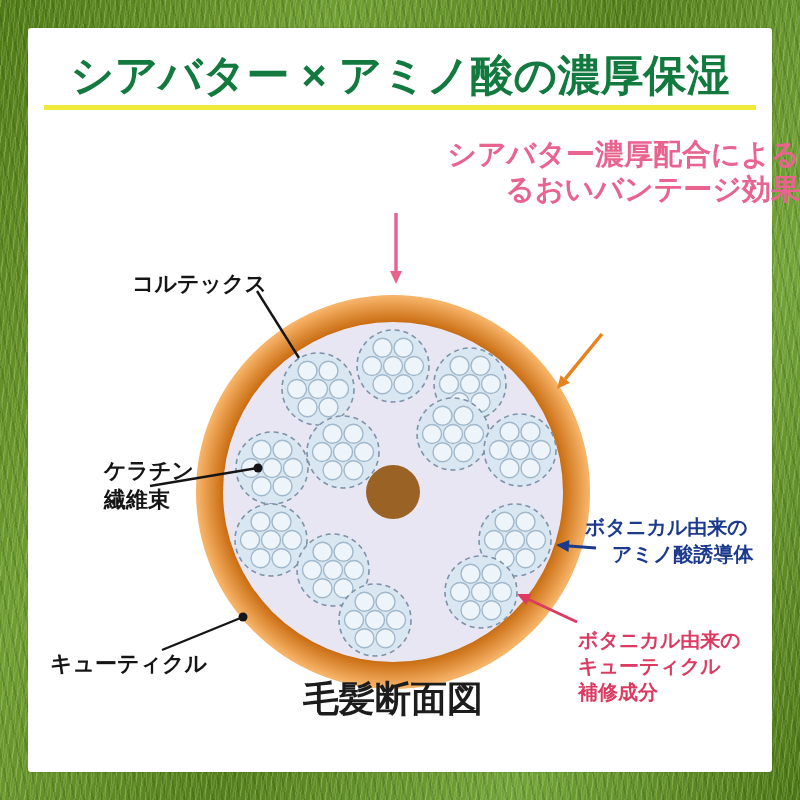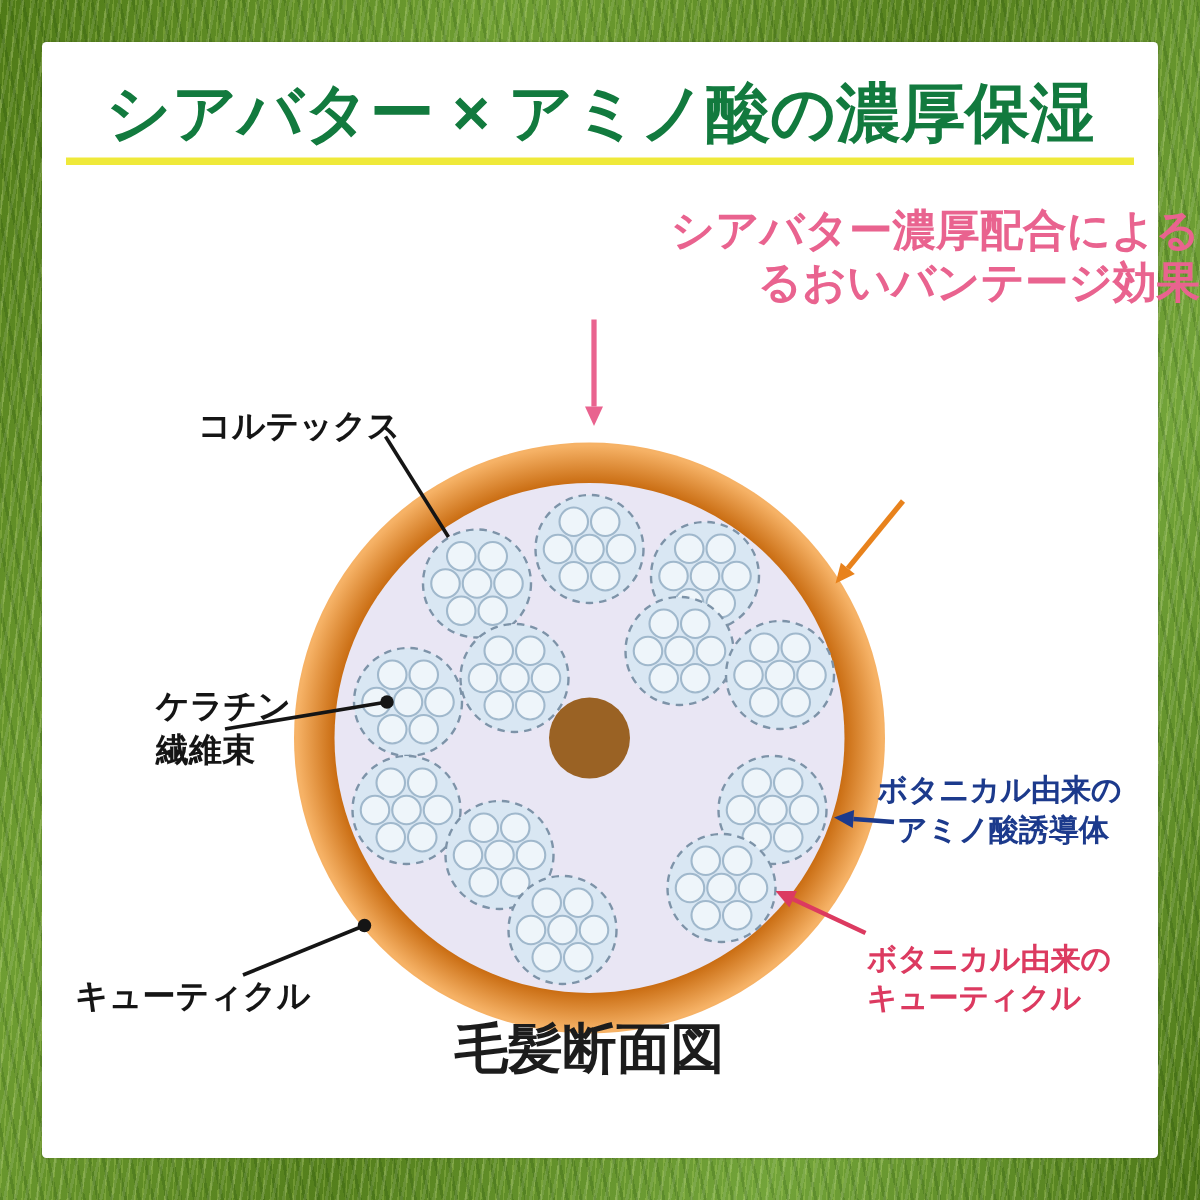--- a/index.html
+++ b/index.html
@@ -31,21 +31,21 @@
     position:absolute;left:0;top:137px;width:800px;text-align:right;
     font-size:29px;line-height:35px;font-weight:bold;color:var(--pink,#e9638f);
   }
   .diagram{position:absolute;left:0;top:0;width:800px;height:800px;}
   .lbl{position:absolute;font-weight:bold;white-space:nowrap;}
   .lbl-cortex{left:132px;top:269px;font-size:22px;color:var(--black,#111);}
   .lbl-keratin{left:56px;top:456px;font-size:22px;line-height:29px;color:var(--black,#111);margin-left:48px;}
   .lbl-cuticle{left:50px;top:649px;font-size:22px;color:var(--black,#111);}
   .lbl-coldpress{left:567px;top:286px;font-size:24px;line-height:31px;color:var(--orange,#e8821c);}
   .lbl-amino{left:585px;top:514px;font-size:20px;line-height:27px;color:var(--navy,#1c3a8c);}
-  .lbl-amino .indent{margin-left:13px;}
+  .lbl-amino .indent{margin-left:27px;}
   .lbl-repair{left:578px;top:627px;font-size:20px;line-height:26px;color:var(--red,#dc3a60);}
   .caption{
     position:absolute;left:193px;top:675px;width:400px;text-align:center;
     font-size:36px;font-weight:800;color:#1c1c1c;
   }
 </style>
 </head>
 <body>
 
 <div class="page">
@@ -193,16 +193,17 @@
   </div>
 
   <div class="lbl lbl-amino">
     <div>ボタニカル由来の</div>
     <div class="indent">アミノ酸誘導体</div>
   </div>
 
   <div class="lbl lbl-repair">
     <div>ボタニカル由来の</div>
     <div>キューティクル</div>
+    <div>補修成分</div>
   </div>
 
   <div class="caption">毛髪断面図</div>
 </div>
 
 </body></html>

